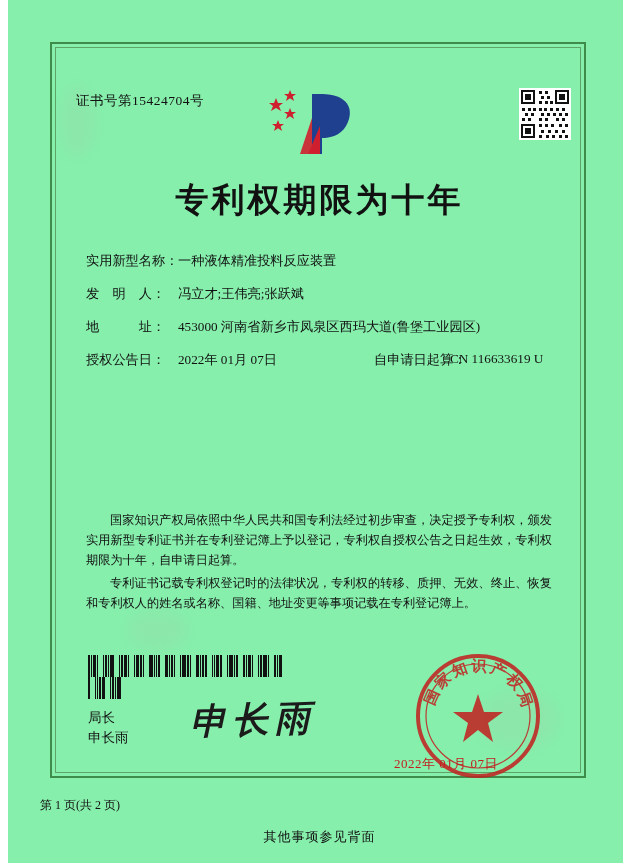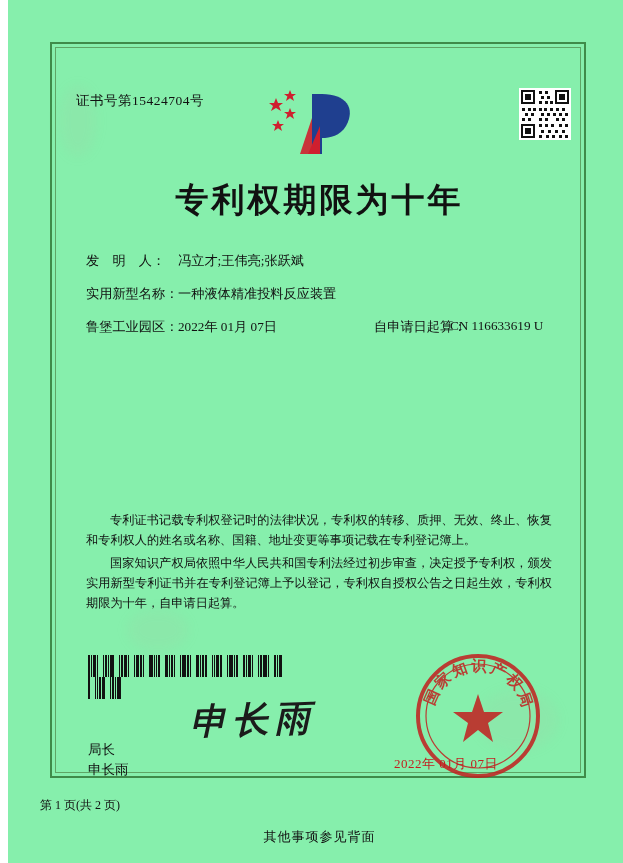--- a/index.html
+++ b/index.html
@@ -159,21 +159,20 @@
   }
 
   
   .sig-label {
     position: absolute;
     left: 80px;
     top: 708px;
     font-size: 13.5px;
     line-height: 20px;
     color: #111;
-    margin-top: 32px;
   }
   .sig-hand {
     position: absolute;
     left: 182px;
     top: 696px;
     font-size: 36px;
     font-family: "DejaVu Serif", serif;
     font-style: italic;
     font-weight: bold;
     color: #1b1b1b;
@@ -308,36 +307,39 @@
           <rect x="40" y="47" width="3" height="3"></rect>
           <rect x="46" y="47" width="3" height="3"></rect>
       </g>
     </svg>
   </div>
 
   <div class="title">专利权期限为十年</div>
 
   <div class="fields">
     <div class="field-row">
+      <span class="field-label">实用新型名称：</span><span class="field-value">一种液体精准投料反应装置</span>
+    </div>
+    <div class="field-row">
       <span class="field-label">发　明　人：</span><span class="field-value">冯立才;王伟亮;张跃斌</span>
     </div>
     <div class="field-row">
-      <span class="field-label">实用新型名称：</span><span class="field-value">一种液体精准投料反应装置</span>
+      <span class="field-label">地　　　址：</span><span class="field-value">453000 河南省新乡市凤泉区西玛大道(鲁堡工业园区)</span>
     </div>
     <div class="field-row" style="height:34px;">
-      <span class="field-label">鲁堡工业园区：</span><span class="field-value">2022年 01月 07日</span>
+      <span class="field-label">授权公告日：</span><span class="field-value">2022年 01月 07日</span>
       <span class="inline-right">
         <span class="field-label">自申请日起算：</span><span class="field-value">CN 116633619 U</span>
       </span>
     </div>
   </div>
 
   <div class="para-block">
+    <p class="para">国家知识产权局依照中华人民共和国专利法经过初步审查，决定授予专利权，颁发实用新型专利证书并在专利登记簿上予以登记，专利权自授权公告之日起生效，专利权期限为十年，自申请日起算。</p>
     <p class="para">专利证书记载专利权登记时的法律状况，专利权的转移、质押、无效、终止、恢复和专利权人的姓名或名称、国籍、地址变更等事项记载在专利登记簿上。</p>
-    <p class="para">国家知识产权局依照中华人民共和国专利法经过初步审查，决定授予专利权，颁发实用新型专利证书并在专利登记簿上予以登记，专利权自授权公告之日起生效，专利权期限为十年，自申请日起算。</p>
   </div>
 
   <div class="barcode">
     <span style="width:2px"></span><span style="width:1px"></span><span style="width:3px"></span><span style="width:1px"></span>
     <span style="width:1px"></span><span style="width:2px"></span><span style="width:1px"></span><span style="width:4px"></span>
     <span style="width:1px"></span><span style="width:2px"></span><span style="width:3px"></span><span style="width:1px"></span>
     <span style="width:1px"></span><span style="width:3px"></span><span style="width:2px"></span><span style="width:1px"></span>
     <span style="width:4px"></span><span style="width:1px"></span><span style="width:1px"></span><span style="width:2px"></span>
     <span style="width:3px"></span><span style="width:1px"></span><span style="width:2px"></span><span style="width:1px"></span>
     <span style="width:1px"></span><span style="width:4px"></span><span style="width:2px"></span><span style="width:1px"></span>

